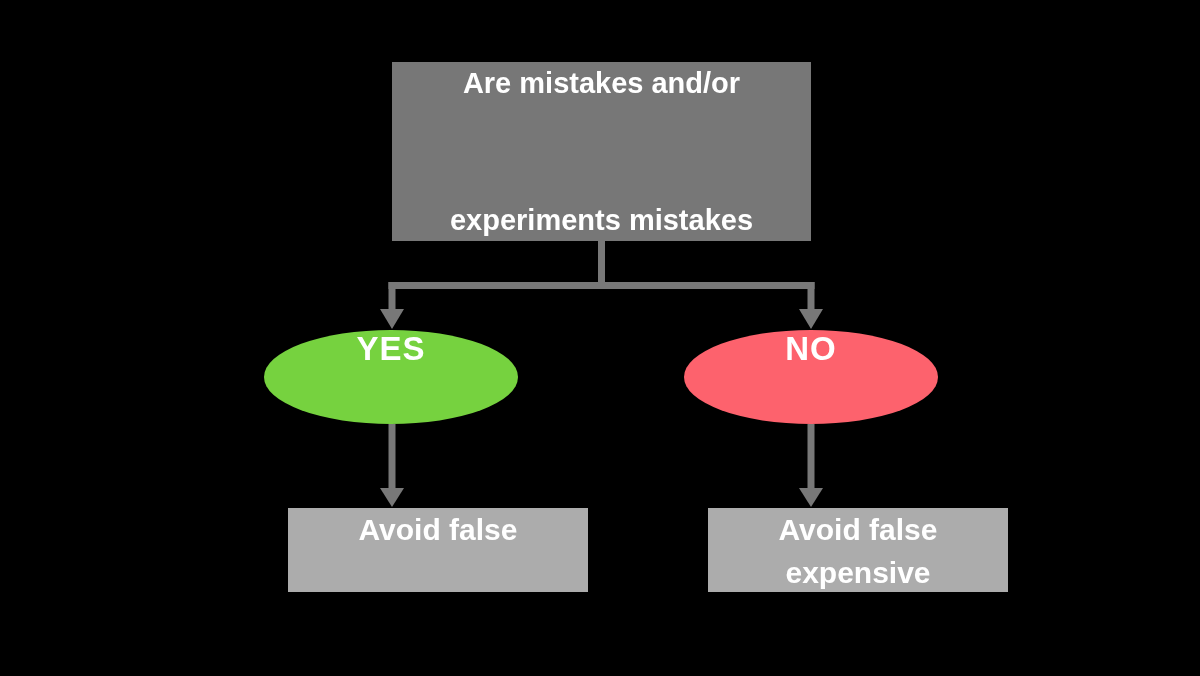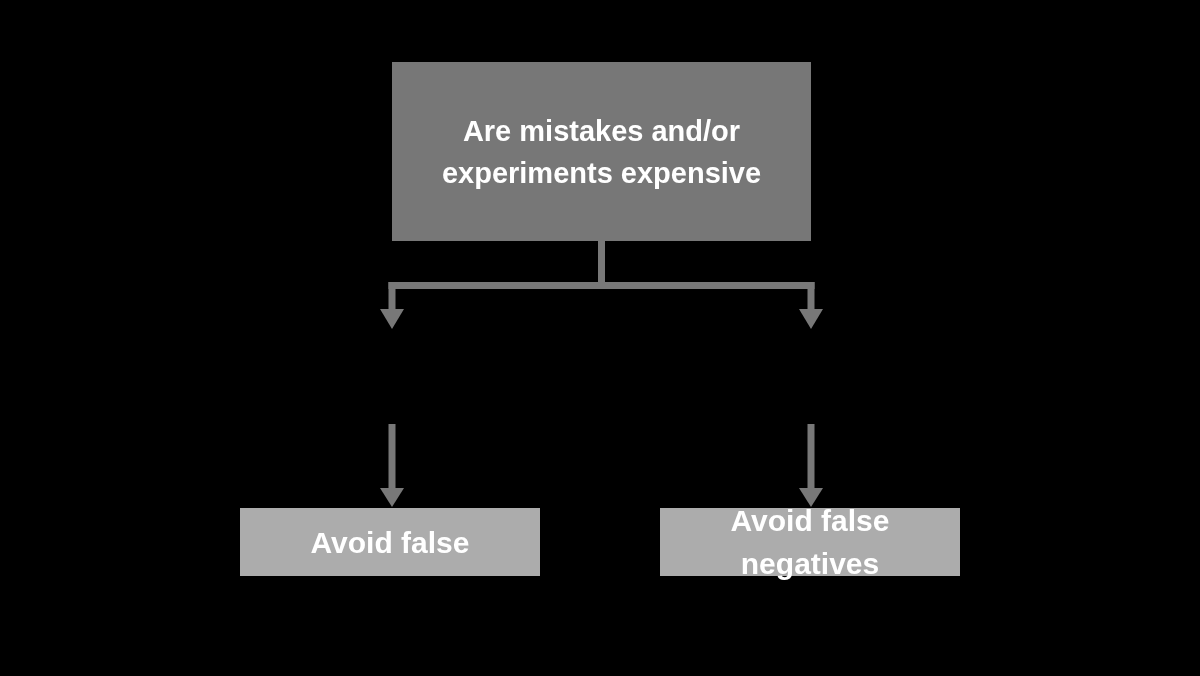--- a/index.html
+++ b/index.html
@@ -30,44 +30,44 @@
   }
   .conn-line {
     stroke: var(--c-connector);
     stroke-width: 7;
     fill: none;
   }
   .conn-head { fill: var(--c-connector); }
   .node {
     position: absolute;
     display: flex; flex-direction: column;
-    align-items: center; justify-content: center;
+    align-items: center; justify-content: space-between;
     color: var(--c-text);
     font-weight: 700;
     text-align: center;
   }
   .q-box {
     left: 392px; top: 62px;
     width: 419px; height: 179px;
     background: var(--c-question-box);
     font-size: 29px; line-height: 42px;
   }
   .ellipse {
     width: 254px; height: 94px;
     border-radius: 50%;
     font-size: 33px;
     letter-spacing: 1px;
   }
   .ellipse-yes { left: 264px; top: 330px; background: var(--c-yes-ellipse); }
   .ellipse-no  { left: 684px; top: 330px; background: var(--c-no-ellipse); }
   .o-box {
     top: 508px;
-    width: 300px; height: 68px;
+    width: 300px; height: 84px;
     background: var(--c-outcome-box);
-    font-size: 30px; line-height: 43px;
+    font-size: 30px; line-height: 43px; margin-left: 48px;
   }
   .o-box-left  { left: 240px; }
   .o-box-right { left: 660px; }
 </style>
 </head>
 <body>
 
 <div class="canvas">
 
   <svg class="connectors" viewBox="0 0 1200 676" xmlns="http://www.w3.org/2000/svg">
@@ -84,27 +84,33 @@
 
     <path class="conn-line" d="M392 424 L392 489"></path>
     <polygon class="conn-head" points="380,488 404,488 392,507"></polygon>
 
     <path class="conn-line" d="M811 424 L811 489"></path>
     <polygon class="conn-head" points="799,488 823,488 811,507"></polygon>
   </svg>
 
   <div class="node q-box">
     <span>Are mistakes and/or</span>
-    <span>experiments expensive</span>
+    <span>experiments mistakes</span>
   </div>
 
+  <div class="node ellipse ellipse-yes">
+    <span>YES</span>
+  </div>
 
+  <div class="node ellipse ellipse-no">
+    <span>NO</span>
+  </div>
 
   <div class="node o-box o-box-left">
     <span>Avoid false</span>
   </div>
 
   <div class="node o-box o-box-right">
     <span>Avoid false</span>
-    <span>negatives</span>
+    <span>expensive</span>
   </div>
 
 </div>
 
 </body></html>

